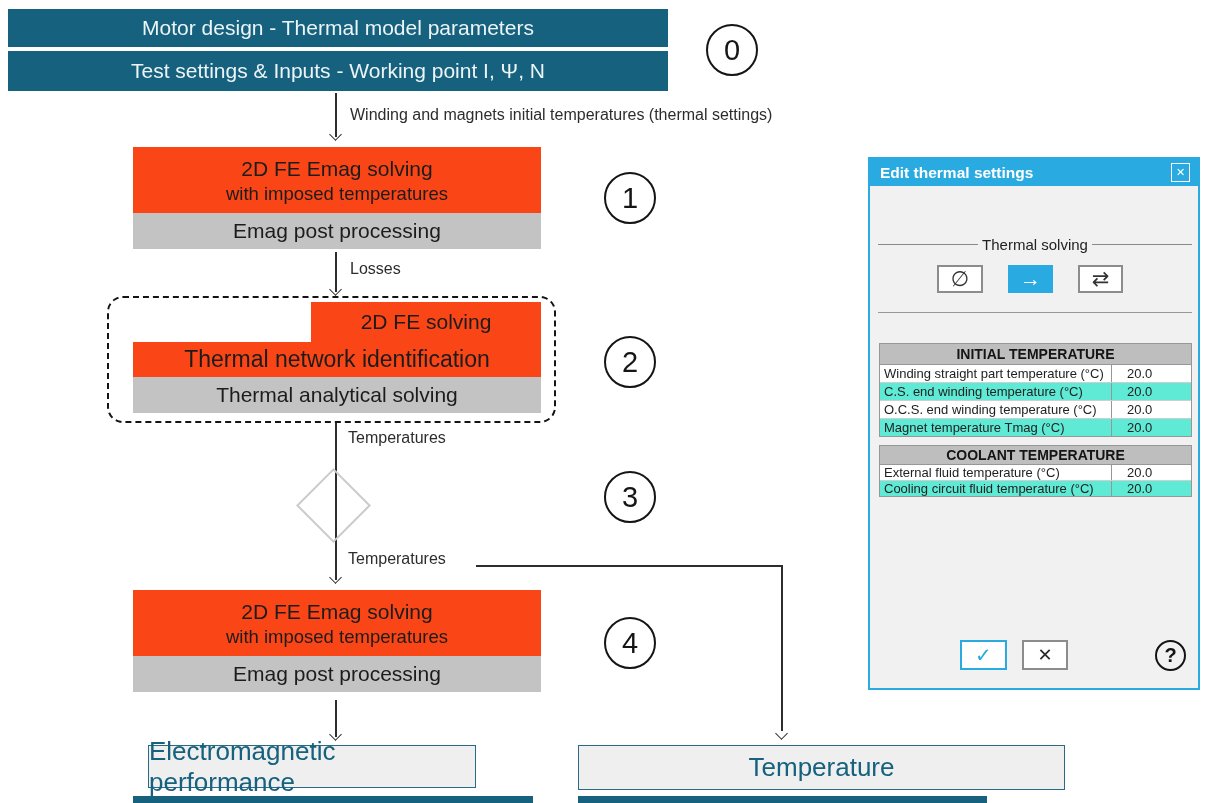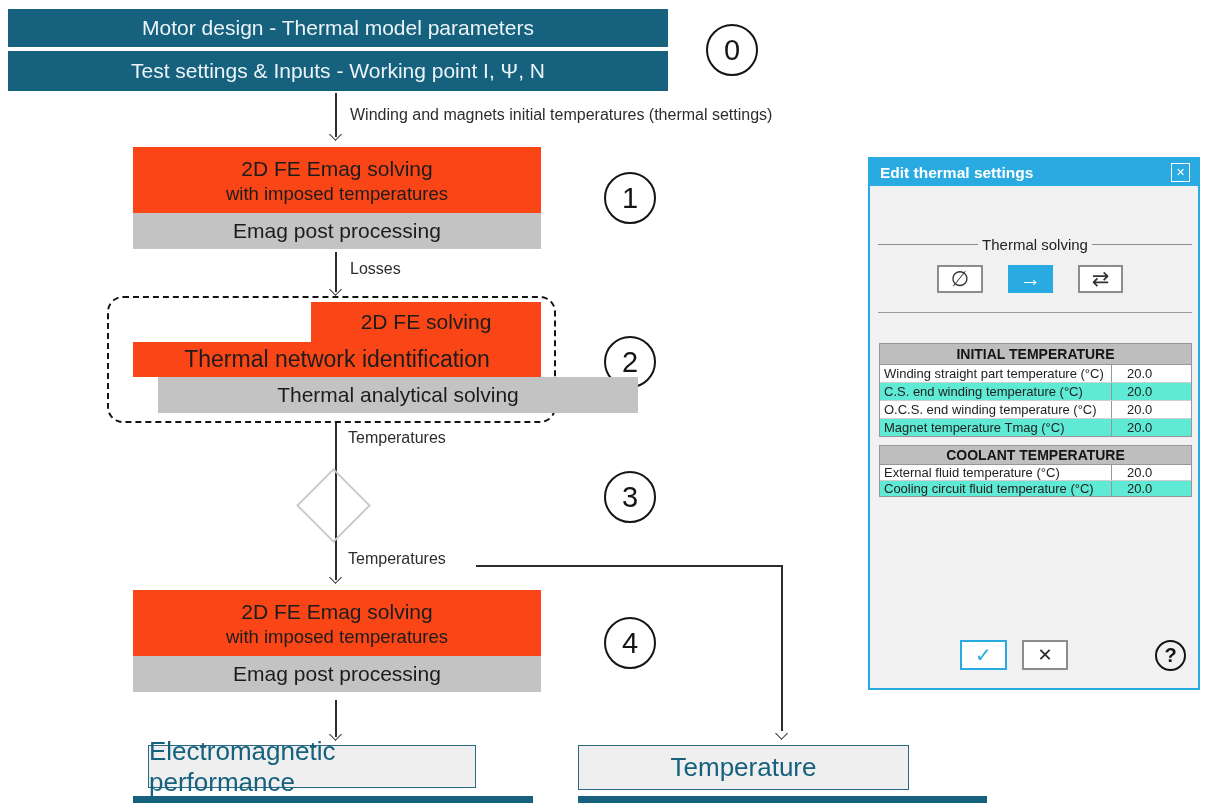--- a/index.html
+++ b/index.html
@@ -89,21 +89,21 @@
   <div class="abs ah" style="left:330.5px;top:285px;"></div>
   <div class="abs lbl" style="left:350px;top:260px;">Losses</div>
 
   <div class="abs dashedbox" style="left:107px;top:296px;width:449px;height:127px;"></div>
   <div class="abs oblock" style="left:311px;top:302px;width:230px;height:40px;">
     <div class="l1">2D FE solving</div>
   </div>
   <div class="abs oblock" style="left:133px;top:342px;width:408px;height:35px;">
     <div style="font-size:23px;">Thermal network identification</div>
   </div>
-  <div class="abs gblock" style="left:133px;top:377px;width:480px;height:36px;margin-left:25px;">Thermal analytical solving</div>
+  <div class="abs gblock" style="left:133px;top:377px;width:408px;height:36px;">Thermal analytical solving</div>
 
   <div class="abs vline" style="left:335px;top:423px;height:157px;"></div>
   <div class="abs ah" style="left:330.5px;top:573px;"></div>
   <div class="abs lbl" style="left:348px;top:429px;">Temperatures</div>
   <div class="abs diamond" style="left:307px;top:479px;"></div>
 
   <div class="abs lbl" style="left:348px;top:550px;">Temperatures</div>
   <div class="abs hline" style="left:476px;top:565px;width:306px;"></div>
   <div class="abs vline" style="left:781px;top:565px;height:166px;"></div>
   <div class="abs ah" style="left:776.5px;top:729px;"></div>
@@ -111,21 +111,21 @@
   <div class="abs oblock" style="left:133px;top:590px;width:408px;height:66px;">
     <div class="l1">2D FE Emag solving</div>
     <div class="l2">with imposed temperatures</div>
   </div>
   <div class="abs gblock" style="left:133px;top:656px;width:408px;height:36px;">Emag post processing</div>
 
   <div class="abs vline" style="left:335px;top:700px;height:37px;"></div>
   <div class="abs ah" style="left:330.5px;top:730px;"></div>
 
   <div class="abs obox" style="left:148px;top:745px;width:328px;height:43px;">Electromagnetic performance</div>
-  <div class="abs obox" style="left:578px;top:745px;width:331px;height:45px;">Temperature</div>
+  <div class="abs obox" style="left:578px;top:745px;width:487px;height:45px;">Temperature</div>
   <div class="abs sliver" style="left:133px;width:400px;"></div>
   <div class="abs sliver" style="left:578px;width:409px;"></div>
 
   <div class="abs dialog">
     <div class="abs dtitle">
       <span>Edit thermal settings</span>
       <span class="dclose">
         <span>✕</span>
       </span>
     </div>

